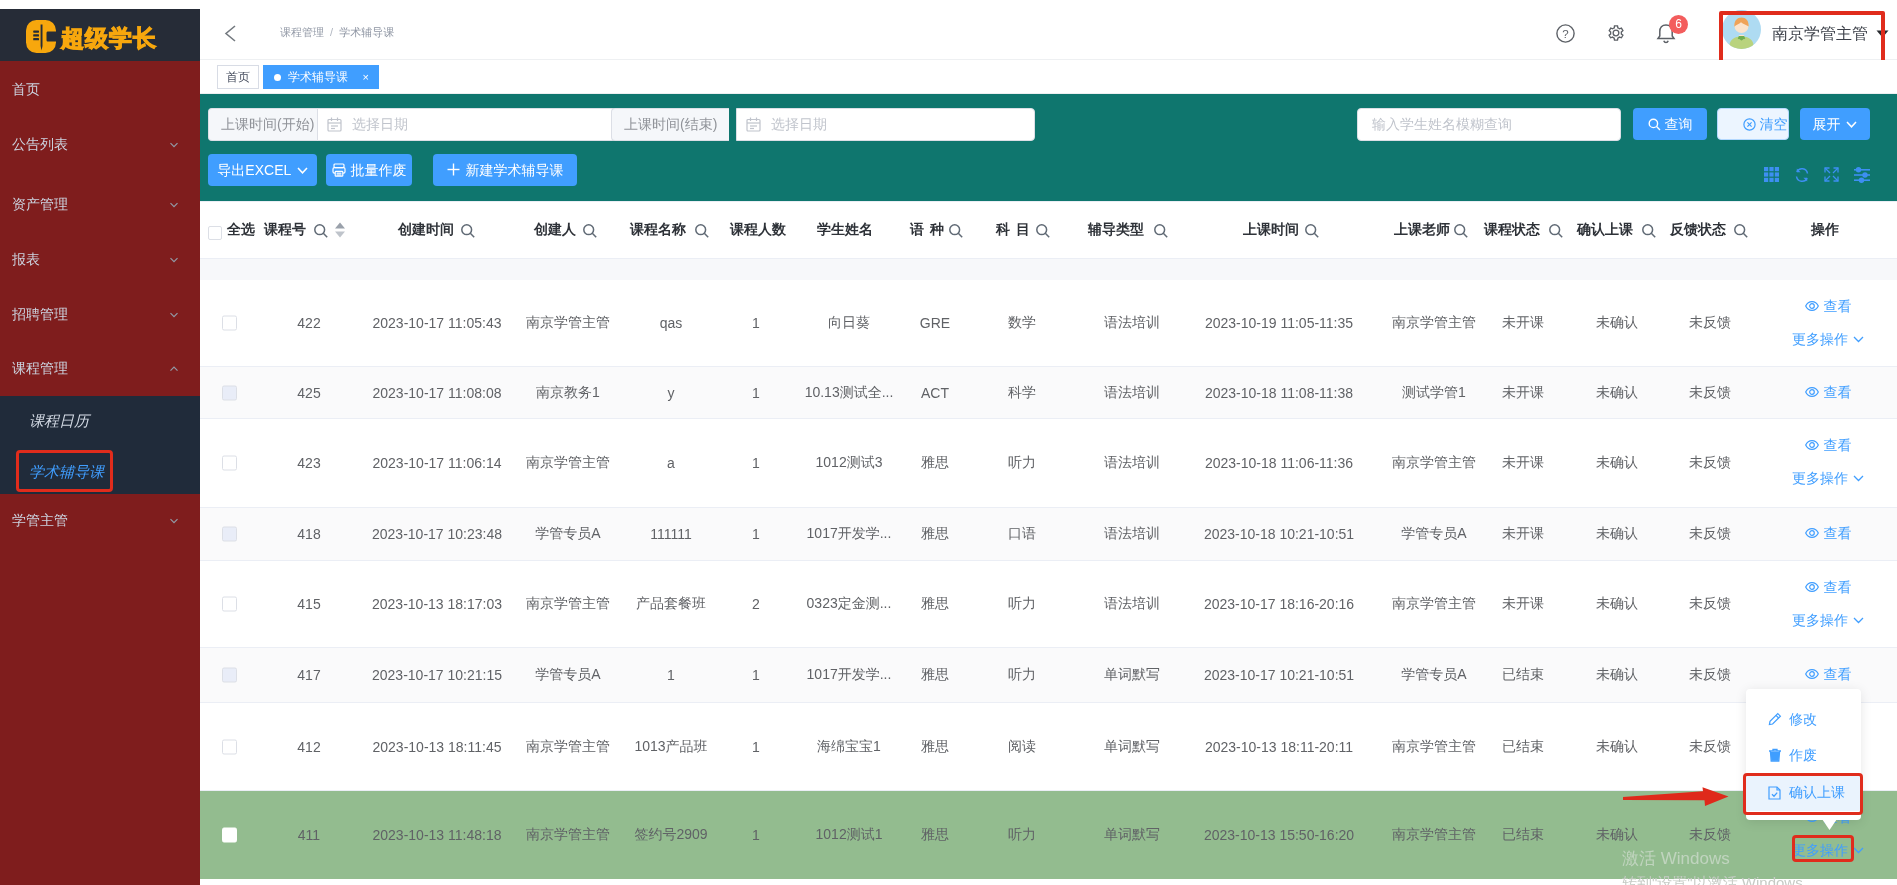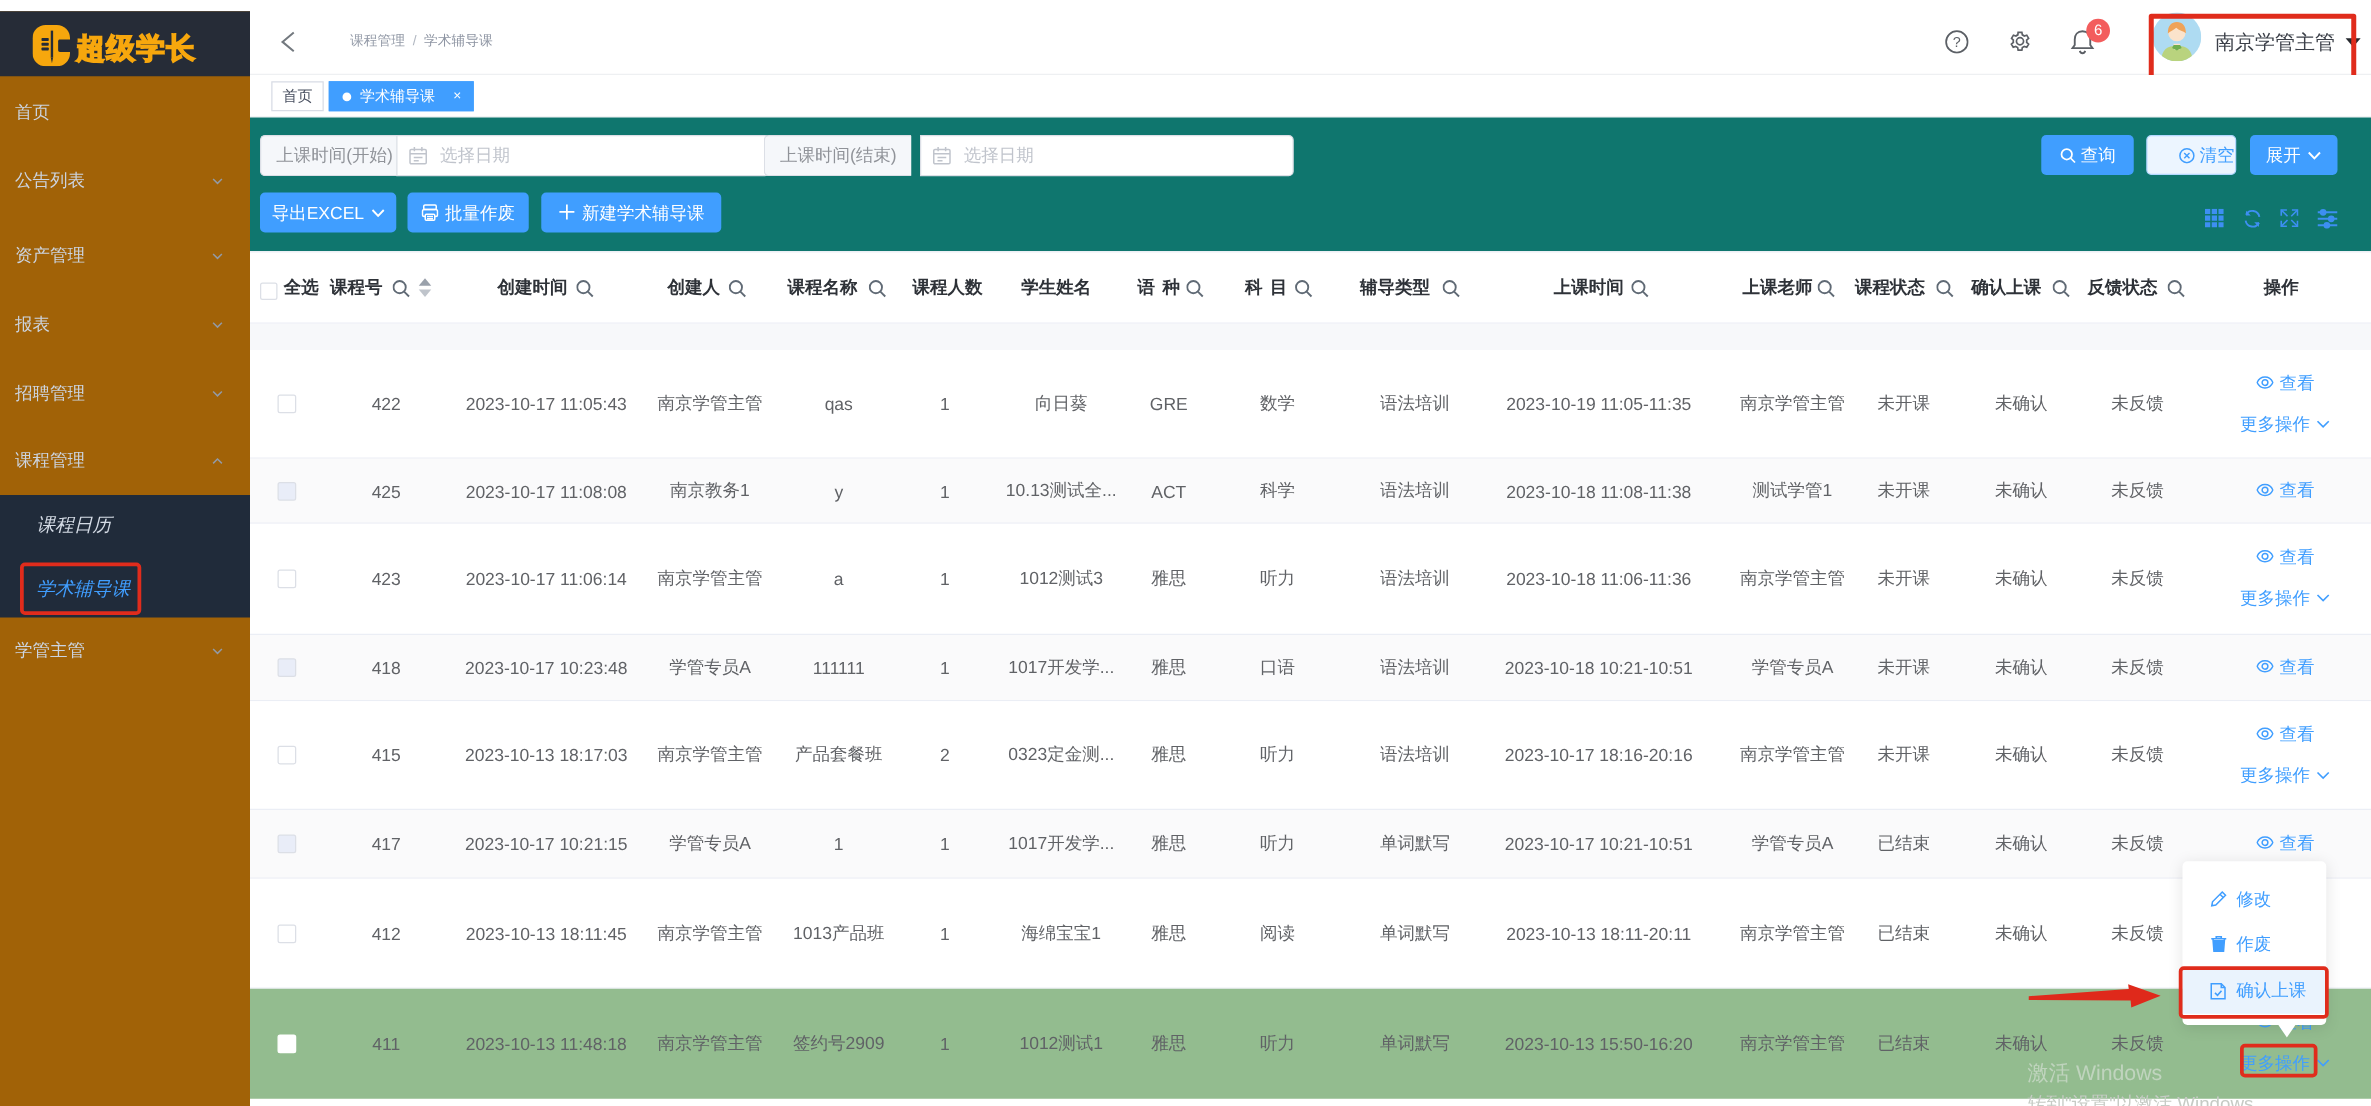--- a/index.html
+++ b/index.html
@@ -2,21 +2,21 @@
 <html><head>
 <meta charset="utf-8">
 <style>
 * { margin:0; padding:0; box-sizing:border-box; }
 html,body { width:1897px; height:885px; overflow:hidden; background:#fff;
   font-family:"Liberation Sans", sans-serif; }
 body { position:relative; }
 .abs { position:absolute; }
 
 
-#sidebar { position:absolute; left:0; top:9px; width:200px; height:876px; background:#a16207; }
+#sidebar { position:absolute; left:0; top:9px; width:200px; height:876px; background:#7f1d1d; }
 #logobar { position:absolute; left:0; top:0; width:200px; height:52px; background:#262c37; }
 .menu-item { position:absolute; left:12px; width:176px; height:20px; color:#ccd4e0; font-size:14px; line-height:20px; }
 .menu-item .chev { position:absolute; right:8px; top:5px; }
 #submenu { position:absolute; left:0; top:387px; width:200px; height:98px; background:#202b3a; }
 .sub-item { position:absolute; left:29px; color:#d4dbe5; font-size:15px; height:20px; line-height:20px;font-style:italic; }
 
 
 .redbox { position:absolute; border:3px solid #e02c1c; border-radius:4px; }
 
 
@@ -198,36 +198,37 @@
   <svg class="svgi" style="left:546px; top:23px;" width="15" height="15" viewBox="0 0 15 15">
       <g fill="none" stroke="#c0c4cc" stroke-width="1.2">
         <rect x="1" y="2.5" width="13" height="11.5" rx="1"></rect>
         <line x1="1" y1="6" x2="14" y2="6"></line>
         <line x1="4.5" y1="0.5" x2="4.5" y2="4"></line>
         <line x1="10.5" y1="0.5" x2="10.5" y2="4"></line>
         <line x1="4" y1="9" x2="11" y2="9"></line>
         <line x1="4" y1="11.5" x2="8" y2="11.5"></line>
       </g>
     </svg>
+  <div class="date-input" style="left:1157px; width:264px; padding-left:14px; border-radius:4px;">输入学生姓名模糊查询</div>
   <div class="btn" style="left:1433px; top:14px; width:74px;"><svg style="display:inline-block; vertical-align:-2px; margin-right:4px;" width="13" height="13" viewBox="0 0 13 13">
         <circle cx="5.4" cy="5.4" r="4.2" fill="none" stroke="#fff" stroke-width="1.4"></circle>
         <line x1="8.6" y1="8.6" x2="12" y2="12" stroke="#fff" stroke-width="1.4"></line>
       </svg>查询</div>
   <div class="btn btn-plain" style="left:1517px; top:14px; width:72px;padding-left:24px;"><svg style="display:inline-block; vertical-align:-2px; margin-right:4px;" width="13" height="13" viewBox="0 0 13 13">
         <circle cx="6.5" cy="6.5" r="5.6" fill="none" stroke="#409eff" stroke-width="1.2"></circle>
         <line x1="4.4" y1="4.4" x2="8.6" y2="8.6" stroke="#409eff" stroke-width="1.2"></line>
         <line x1="8.6" y1="4.4" x2="4.4" y2="8.6" stroke="#409eff" stroke-width="1.2"></line>
       </svg>清空</div>
   <div class="btn" style="left:1600px; top:14px; width:70px;">展开 <svg style="display:inline-block; vertical-align:1px; margin-left:2px;" width="11" height="7" viewBox="0 0 11 7">
         <path d="M1 1 L5.5 5.8 L10 1" fill="none" stroke="#fff" stroke-width="1.5"></path>
       </svg></div>
   <div class="btn" style="left:8px; top:60px; width:109px;">导出EXCEL <svg style="display:inline-block; vertical-align:1px; margin-left:2px;" width="11" height="7" viewBox="0 0 11 7">
         <path d="M1 1 L5.5 5.8 L10 1" fill="none" stroke="#fff" stroke-width="1.5"></path>
       </svg></div>
-  <div class="btn" style="left:126px; top:60px; width:97px;"><svg style="display:inline-block; vertical-align:-2px; margin-right:5px;" width="14" height="14" viewBox="0 0 14 14">
+  <div class="btn" style="left:126px; top:60px; width:86px;"><svg style="display:inline-block; vertical-align:-2px; margin-right:5px;" width="14" height="14" viewBox="0 0 14 14">
         <g fill="none" stroke="#fff" stroke-width="1.2">
           <rect x="2" y="1" width="10" height="3.6" rx="1"></rect>
           <rect x="1" y="4.6" width="12" height="5.6" rx="1.4"></rect>
           <rect x="3.2" y="8.4" width="7.6" height="4.8" rx="0.8" fill="#409eff"></rect>
           <line x1="4.6" y1="10.2" x2="9.4" y2="10.2"></line>
           <line x1="4.6" y1="12" x2="9.4" y2="12"></line>
         </g>
       </svg>批量作废</div>
   <div class="btn" style="left:233px; top:60px; width:144px;"><svg style="display:inline-block; vertical-align:-1px; margin-right:6px;" width="13" height="13" viewBox="0 0 13 13">
         <g stroke="#fff" stroke-width="1.4">

